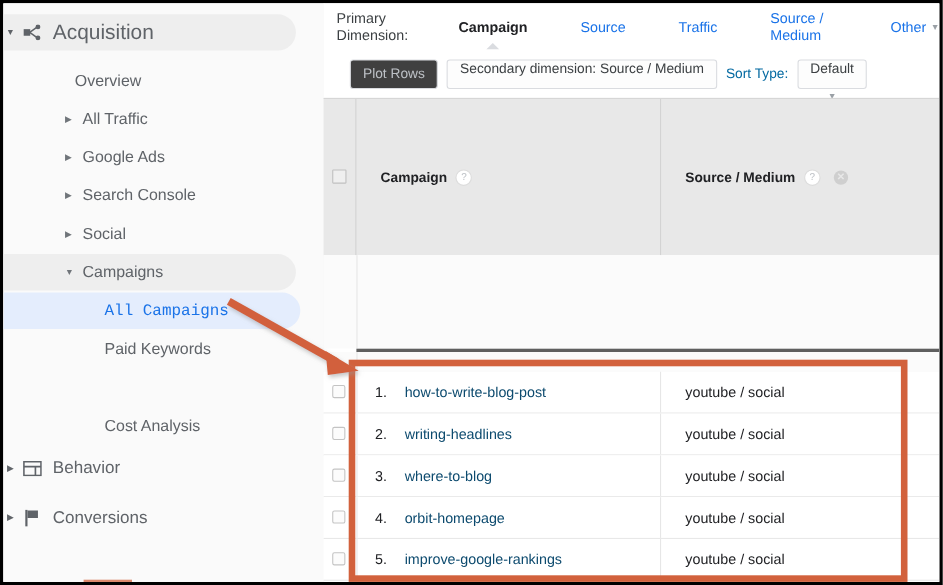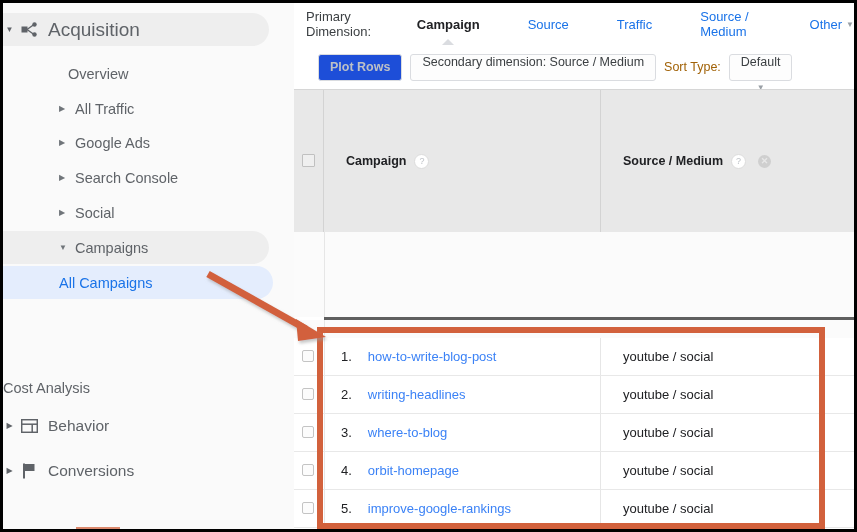--- a/index.html
+++ b/index.html
@@ -160,24 +160,24 @@
     display: inline-flex;
     align-items: center;
     padding: 0 11px;
     border: 1px solid #dadce0;
     border-radius: 3px;
     background: #fafafa;
     font-size: 12.5px;
     color: #3c4043;
     white-space: nowrap;
   }
-  .btn.disabled { color: #bdc1c6; background: #1d4ed8; font-weight: bold; }
+  .btn.disabled { color: #bdc1c6; background: #404040; }
   .btn.drop { gap: 18px; background: #fdfdfd; flex-direction: column; }
   .btn .dd-arrow { font-size: 8px; color: #9aa0a6; }
-  .ctrl-text { font-size: 12.5px; color: #a16207; white-space: nowrap; }
+  .ctrl-text { font-size: 12.5px; color: #0369a1; white-space: nowrap; }
 
   
   .tbl {
     position: absolute;
     left: 0; top: 86px;
     width: 560px;
     height: 440px;
   }
   .thead {
     position: absolute;
@@ -315,21 +315,21 @@
     border-left: 1px solid #e6e6e6;
     border-right: 1px solid #e6e6e6;
     box-sizing: border-box;
     display: flex;
     align-items: center;
     padding-left: 16px;
     gap: 16px;
     font-size: 13px;
   }
   .row .idx { color: #202124; }
-  .row .camp-link { color: #3b82f6; cursor: pointer; }
+  .row .camp-link { color: #0c4a6e; cursor: pointer; }
   .row .cell-source {
     position: absolute;
     left: 307px; top: 0;
     width: 253px; height: 37px;
     box-sizing: border-box;
     display: flex;
     align-items: center;
     padding-left: 22px;
     font-size: 13px;
     color: #202124;
@@ -408,27 +408,30 @@
     <div class="nav-item" style="top:193px;padding-left:56px;">
       <span class="sub-caret">▶</span>
       <span class="nav-label">Social</span>
     </div>
 
     <div class="nav-item top-level" style="top:228px;padding-left:56px;">
       <span class="sub-caret">▼</span>
       <span class="nav-label">Campaigns</span>
     </div>
 
-    <div class="nav-item selected" style="top:263px;padding-left:56px;">
+    <div class="nav-item selected" style="top:263px;padding-left:92px;font-family:Liberation Mono, monospace;">
       <span class="nav-label" style="font-weight:400;">All Campaigns</span>
     </div>
 
-
-
-    <div class="nav-item" style="top:368px;">
+    <div class="nav-item" style="top:298px;padding-left:92px;">
+      <span class="nav-label">Paid Keywords</span>
+    </div>
+
+
+    <div class="nav-item" style="top:368px;padding-left:92px;">
       <span class="nav-label">Cost Analysis</span>
     </div>
 
     <div class="nav-item" style="top:406px;">
       <span class="caret">▶</span>
       <span class="nav-icon">
         <svg width="17" height="14" viewBox="0 0 17 14">
           <rect x="0.7" y="0.7" width="15.6" height="12.6" fill="none" stroke="#5f6368" stroke-width="1.5"></rect>
           <line x1="0.7" y1="5.2" x2="16.3" y2="5.2" stroke="#5f6368" stroke-width="1.5"></line>
           <line x1="11.2" y1="5.2" x2="11.2" y2="13.3" stroke="#5f6368" stroke-width="1.5"></line>

